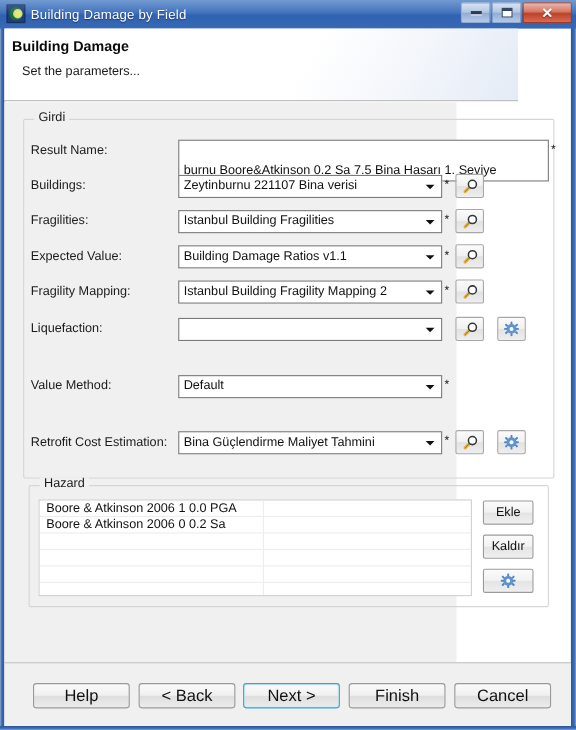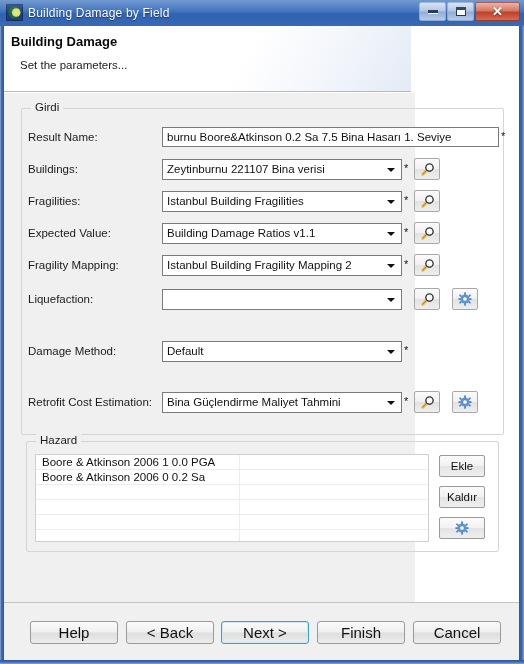--- a/index.html
+++ b/index.html
@@ -52,21 +52,21 @@
     background:linear-gradient(180deg,#e7a597 0%,#d4705c 45%,#bb4227 55%,#d96b52 100%);
   }
   .glyph-min{width:10px;height:3px;background:#23385c;box-shadow:0 1px 0 #fff;}
   .glyph-max{width:10px;height:9px;border:1px solid #23385c;box-sizing:border-box;
     border-top-width:3px;background:#fff;}
   .glyph-close{color:#fff;font-size:13px;font-weight:bold;line-height:1;
     text-shadow:0 1px 1px rgba(0,0,0,.5);font-family:"Liberation Sans",sans-serif;}
 
   
   .header{
-    position:absolute;left:4px;top:26px;width:407px;height:66px;
+    position:absolute;left:4px;top:26px;width:467px;height:66px;
     background:linear-gradient(120deg,#ffffff 0%,#ffffff 58%,#f3f6fb 78%,#e4ebf6 100%);
     border-bottom:1px solid #b9b9b9;box-sizing:border-box;
   }
   .header-title{position:absolute;left:7px;top:8px;font-size:13px;font-weight:bold;color:#0a0a0a;}
   .header-sub{position:absolute;left:16px;top:33px;font-size:11.5px;color:#1b1b1b;}
 
   
   .body{
     position:absolute;left:4px;top:93px;width:411px;height:509px;
     background:#f0f0f0;
@@ -80,21 +80,21 @@
   }
   #group-girdi{left:17px;top:15px;width:483px;height:327px;}
   #group-hazard{left:22px;top:348px;width:473px;height:111px;}
 
   
   .lbl{position:absolute;font-size:11.5px;color:#1b1b1b;white-space:nowrap;}
 
   .tbox{
     position:absolute;box-sizing:border-box;height:20px;
     border:1px solid #7a7a7a;background:#fff;
-    font-size:11.5px;color:#111;line-height:18px;padding:0 4px;
+    font-size:11.5px;color:#111;line-height:18px;padding:18px 4px;
     overflow:hidden;white-space:nowrap;
   }
   .combo{
     position:absolute;box-sizing:border-box;height:21px;width:240px;
     border:1px solid #7a7a7a;background:#fff;
     font-size:11.5px;color:#111;line-height:19px;padding:0 18px 0 4px;
     overflow:hidden;white-space:nowrap;
   }
   .combo .arrow{
     position:absolute;right:6px;top:8px;width:0;height:0;
@@ -248,21 +248,21 @@
                 <rect x="7" y="12.4" width="2" height="3.2" rx=".5"></rect>
                 <rect x="0.4" y="7" width="3.2" height="2" rx=".5"></rect>
                 <rect x="12.4" y="7" width="3.2" height="2" rx=".5"></rect>
                 <rect x="1.8" y="2.6" width="2" height="3.2" rx=".5" transform="rotate(-45 2.8 4.2)"></rect>
                 <rect x="12.2" y="10.2" width="2" height="3.2" rx=".5" transform="rotate(-45 13.2 11.8)"></rect>
                 <rect x="12.2" y="2.6" width="2" height="3.2" rx=".5" transform="rotate(45 13.2 4.2)"></rect>
                 <rect x="1.8" y="10.2" width="2" height="3.2" rx=".5" transform="rotate(45 2.8 11.8)"></rect>
               </g>
             </svg>
           </div>
-          <div class="lbl" style="left: 6px; top: 236px;">Damage Method:</div>
+          <div class="lbl" style="left: 6px; top: 236px;">Value Method:</div>
           <div class="combo" style="left: 140px; top: 232px;"><span>Default</span><span class="arrow"></span></div>
           <span class="req" style="left: 382px; top: 236px;">*</span>
           <div class="lbl" style="left: 6px; top: 287px;">Retrofit Cost Estimation:</div>
           <div class="combo" style="left: 140px; top: 283px;"><span>Bina Güçlendirme Maliyet Tahmini</span><span class="arrow"></span></div>
           <span class="req" style="left: 382px; top: 287px;">*</span>
           <div class="toolbtn mag" style="left: 392px; top: 282px;">
             <svg width="15" height="15" viewBox="0 0 16 16">
               <line x1="3" y1="13" x2="7.4" y2="8.6" stroke="#e8b84b" stroke-width="3.2" stroke-linecap="round"></line>
               <line x1="3" y1="13" x2="7.4" y2="8.6" stroke="#a9802a" stroke-width="1" stroke-linecap="round"></line>
               <circle cx="10.1" cy="5.9" r="3.9" fill="#ffffff" stroke="#33383d" stroke-width="1.5"></circle>

